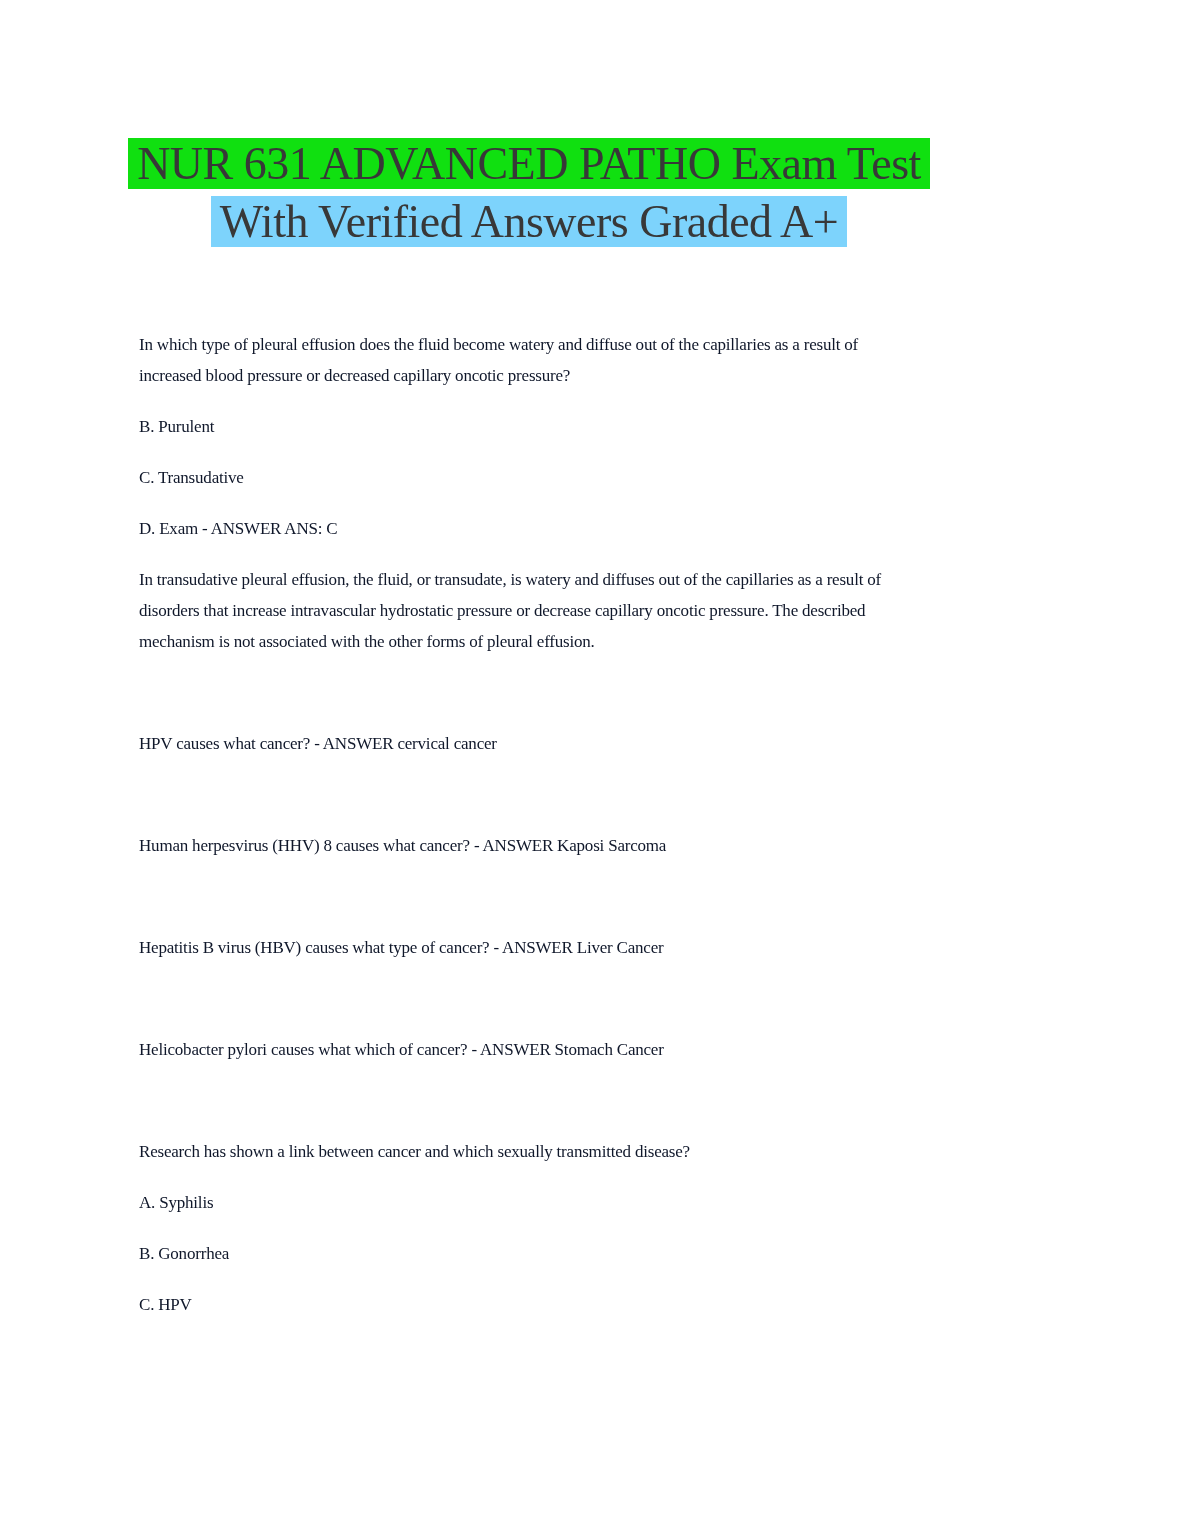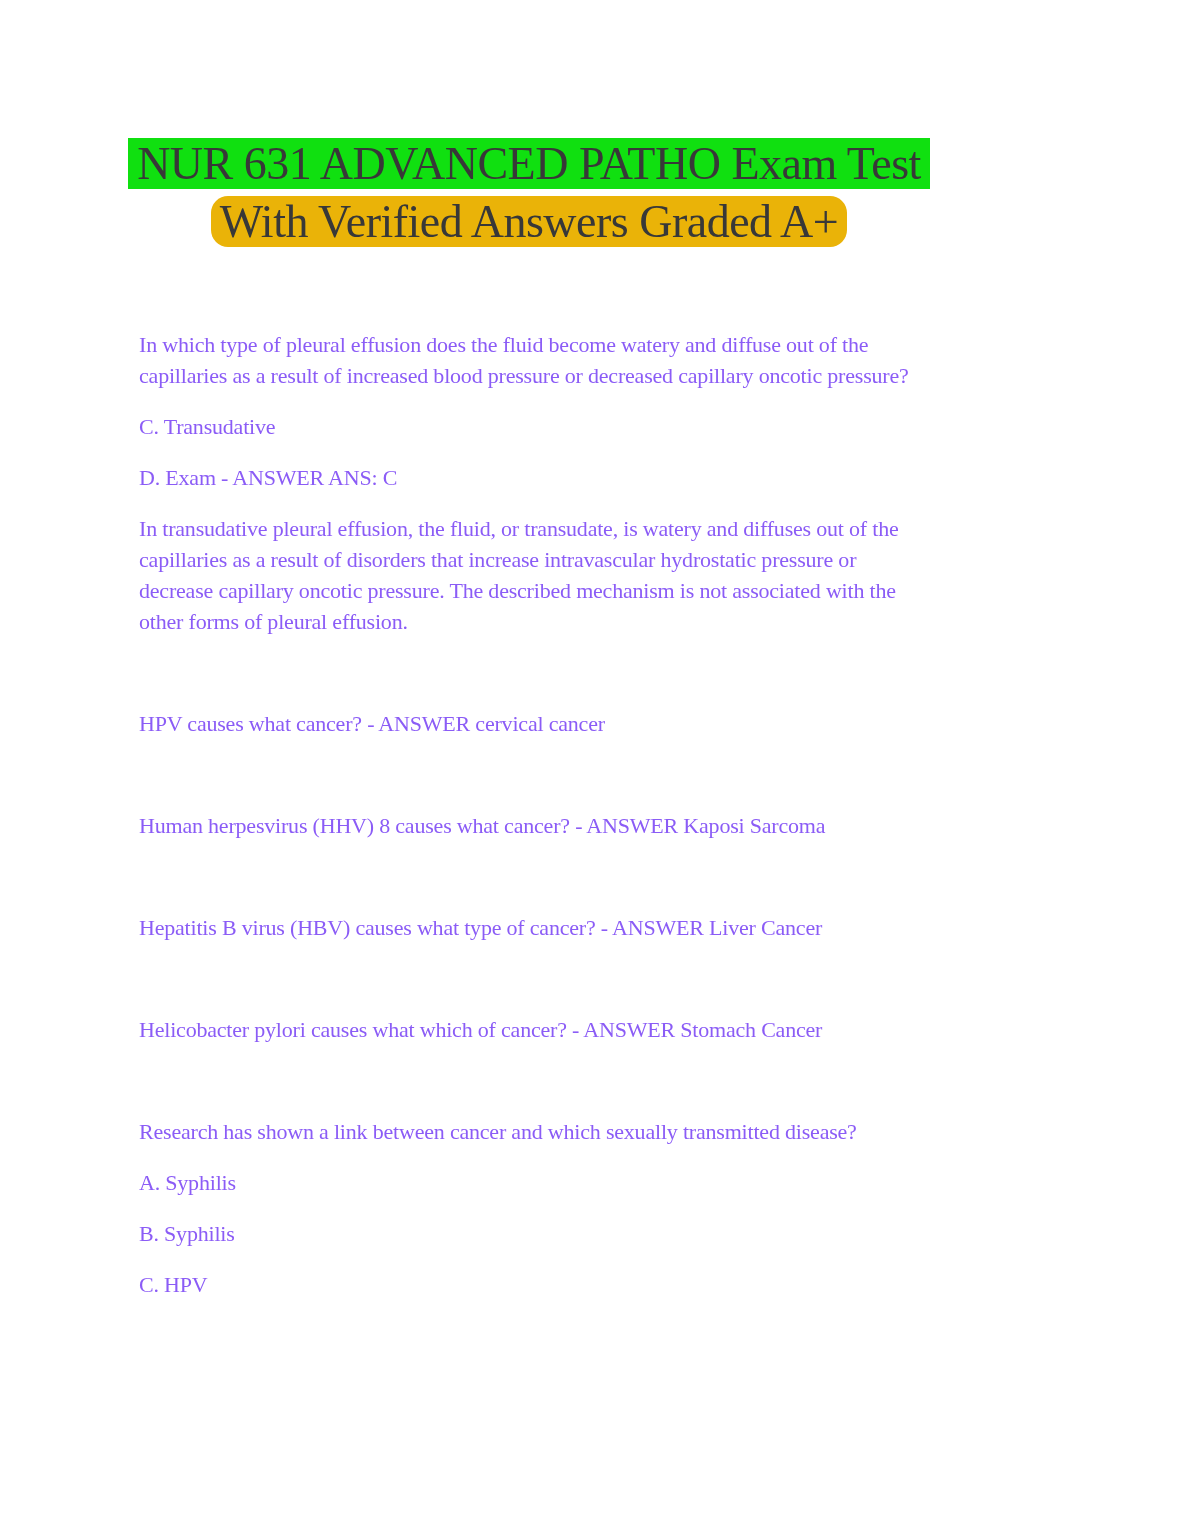--- a/index.html
+++ b/index.html
@@ -19,40 +19,41 @@
     font-weight: 400;
     letter-spacing: -0.5px;
     color: #383838;
   }
   .hl {
     background: #10E010;
     padding: 0 9px;
   }
   .body-text {
     margin: 78px 141px 0 139px;
-    font-size: 22px;
+    font-size: 17px;
     line-height: 31px;
     letter-spacing: -0.2px;
-    color: #8b5cf6;
+    color: #0f172a;
   }
   .para { margin: 0 0 20px 0; }
   .spacer { height: 31px; }
 </style>
 </head>
 <body>
 
 <div class="page">
 
-  <h1 class="doc-title"><span class="hl" style="background: rgb(16, 224, 16); color: rgb(56, 56, 56);">NUR 631 ADVANCED PATHO Exam Test</span><br><span class="hl" style="background: #eab308; color: rgb(56, 56, 56); border-radius: 17px;">With Verified Answers Graded A+</span></h1>
+  <h1 class="doc-title"><span class="hl" style="background: rgb(16, 224, 16); color: rgb(56, 56, 56);">NUR 631 ADVANCED PATHO Exam Test</span><br><span class="hl" style="background: #7dd3fc; color: rgb(56, 56, 56);">With Verified Answers Graded A+</span></h1>
 
   <div class="body-text">
 
     <p class="para">In which type of pleural effusion does the fluid become watery and diffuse out of the capillaries as a result of increased blood pressure or decreased capillary oncotic pressure?</p>
 
 
+    <p class="para">B. Purulent</p>
 
     <p class="para">C. Transudative</p>
 
     <p class="para">D. Exam - ANSWER ANS: C</p>
 
     <p class="para">In transudative pleural effusion, the fluid, or transudate, is watery and diffuses out of the capillaries as a result of disorders that increase intravascular hydrostatic pressure or decrease capillary oncotic pressure. The described mechanism is not associated with the other forms of pleural effusion.</p>
 
     <p class="para spacer"></p>
 
     <p class="para">HPV causes what cancer? - ANSWER cervical cancer</p>
@@ -68,18 +69,18 @@
     <p class="para spacer"></p>
 
     <p class="para">Helicobacter pylori causes what which of cancer? - ANSWER Stomach Cancer</p>
 
     <p class="para spacer"></p>
 
     <p class="para">Research has shown a link between cancer and which sexually transmitted disease?</p>
 
     <p class="para">A. Syphilis</p>
 
-    <p class="para">B. Syphilis</p>
+    <p class="para">B. Gonorrhea</p>
 
     <p class="para">C. HPV</p>
 
   </div>
 </div>
 
 </body></html>

